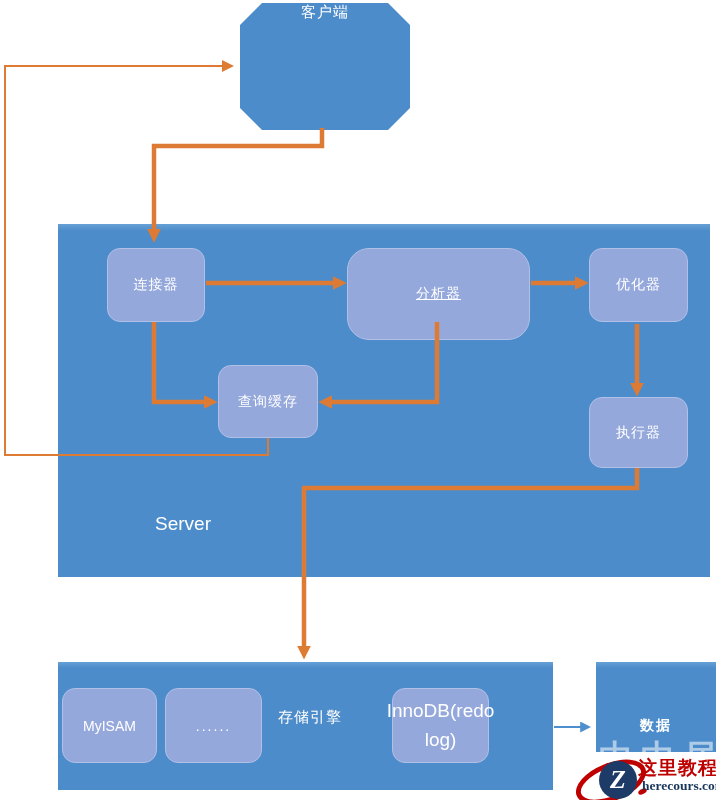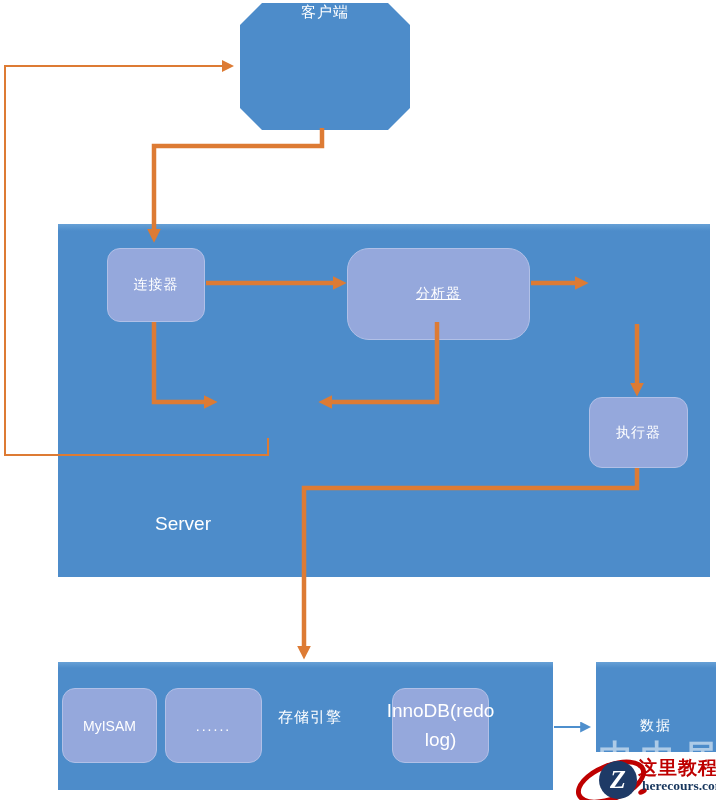--- a/index.html
+++ b/index.html
@@ -13,21 +13,21 @@
     left:240px;top:3px;width:170px;height:127px;
     clip-path:polygon(22px 0,148px 0,100% 22px,100% 105px,148px 100%,22px 100%,0 105px,0 22px);
     display:flex;justify-content:center;font-size:15px;letter-spacing:1px;
   }
   .server-box{left:58px;top:224px;width:652px;height:353px;
     background:linear-gradient(#66a0d6,#4d8cca 7px);}
   .storage-box{left:58px;top:662px;width:495px;height:128px;
     background:linear-gradient(#66a0d6,#4d8cca 6px);}
   .data-box{left:596px;top:662px;width:120px;height:128px;
     background:linear-gradient(#66a0d6,#4d8cca 6px);
-    display:flex;align-items:center;justify-content:center;font-size:14px;letter-spacing:2px;}
+    display:flex;align-items:center;justify-content:center;font-size:14px;letter-spacing:2px;font-weight:bold;}
   
   .node{
     position:absolute;background:#95a8dc;border:1px solid #b1c0e7;border-radius:13px;
     color:#fff;display:flex;align-items:center;justify-content:center;
     font-size:14px;letter-spacing:1px;text-align:center;box-sizing:border-box;
   }
   .node.analyzer{border-radius:22px;}
   .server-label{position:absolute;left:155px;top:513px;color:#fff;font-size:19px;}
   .storage-label{position:absolute;left:268px;top:708px;width:84px;text-align:center;
     color:#fff;font-size:15px;letter-spacing:1px;}
@@ -65,20 +65,26 @@
   </div>
 
   <div class="bigblue server-box"></div>
   <div class="server-label">Server</div>
 
   <div class="node" style="left:107px;top:248px;width:98px;height:74px;">
     <span>连接器</span>
   </div>
   <div class="node analyzer" style="left:347px;top:248px;width:183px;height:92px;text-decoration:underline;">
     <span>分析器</span>
+  </div>
+  <div class="node" style="left:589px;top:248px;width:99px;height:74px;">
+    <span>优化器</span>
+  </div>
+  <div class="node" style="left:218px;top:365px;width:100px;height:73px;">
+    <span>查询缓存</span>
   </div>
   <div class="node" style="left:589px;top:397px;width:99px;height:71px;">
     <span>执行器</span>
   </div>
 
   <div class="bigblue storage-box"></div>
   <div class="storage-label">存储引擎</div>
   <div class="node" style="left:62px;top:688px;width:95px;height:75px;letter-spacing:0;">
     <span>MyISAM</span>
   </div>

